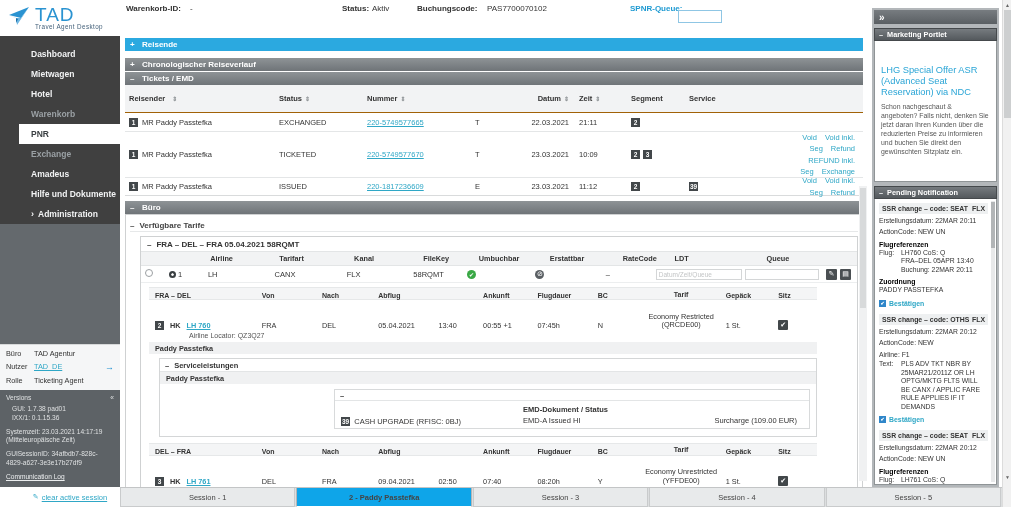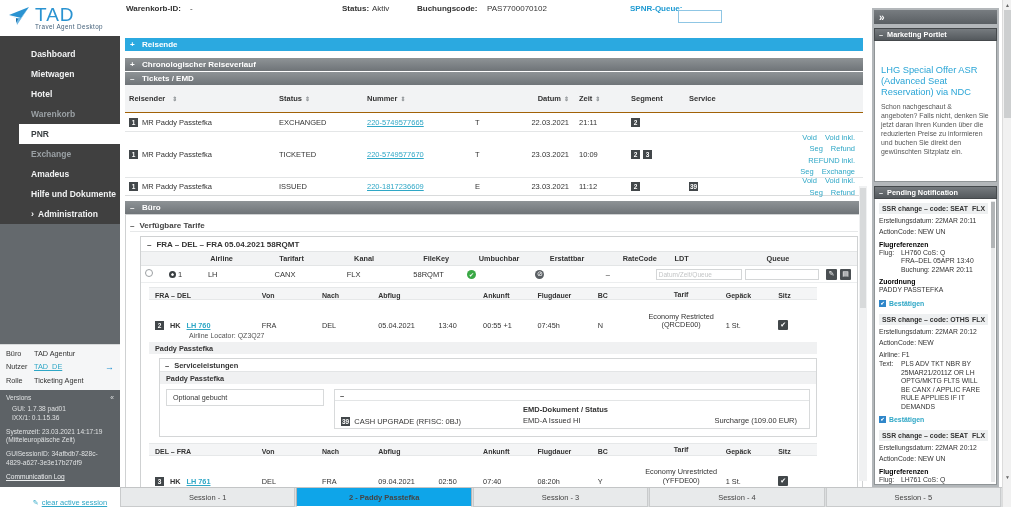--- a/index.html
+++ b/index.html
@@ -20,21 +20,21 @@
   .userinfo { background:#f5f6f7; border-top:1px solid #d7d9da; padding:4px 6px; font-size:7.3px; color:#333; }
   .ui-row { display:flex; margin-bottom:4px; align-items:center; }
   .ui-label { width:28px; font-weight:normal; }
   .ui-link { color:#2fa7c6; text-decoration:underline; }
   .ui-logout { margin-left:auto; color:#1e8fd0; font-weight:bold; font-size:9px; }
   .versions { background:#5d6266; color:#dfe1e2; font-size:6.6px; padding:4px 6px 5px; line-height:1.35; }
   .ver-head { display:flex; justify-content:space-between; margin-bottom:2px; }
   .ver-line { padding-left:6px; }
   .ver-block { margin-top:5px; }
   .ver-link { text-decoration:underline; display:inline-block; margin-top:5px; color:#eceeef; }
-  .clear-row { height:20px; background:#fff; display:flex; align-items:flex-end; justify-content:center; gap:3px; color:#2fa7c6; font-size:7.5px;padding-left:20px; }
+  .clear-row { height:20px; background:#fff; display:flex; align-items:center; justify-content:center; gap:3px; color:#2fa7c6; font-size:7.5px;padding-left:20px; }
   .clear-row .pencil { font-size:7px; }
   .clear-link { text-decoration:underline; }
 
   
   .topbar { position:absolute; left:120px; top:0; width:748px; height:36px; background:#fff; font-size:8px; color:#333; }
   .topbar span { position:absolute; top:4px; white-space:nowrap; }
   .tb-bold { font-weight:bold; }
   .tb-spnr { color:#1e9ad2; font-weight:bold; }
   .tb-input { position:absolute; left:558px; top:10px; width:44px; height:13px; border:1px solid #8fc6e4; font-size:8px; padding:0 2px; }
 
@@ -425,21 +425,20 @@
         </div>
 
         <div class="svc-box">
           <div class="svc-h">
             <span>–</span>
             <span>Serviceleistungen</span>
           </div>
           <div class="pax-bar" style="margin:0;">Paddy Passtefka</div>
           <div class="svc-body">
             <div class="svc-tabs">
-              <div class="svc-tab">Optional gebucht</div>
             </div>
             <div class="emd-box">
               <div class="emd-collapse">–</div>
               <div class="emd-head-row">
                 <span class="emd-name">.</span>
                 <span class="emd-status">EMD-Dokument / Status</span>
                 <span class="emd-price"></span>
               </div>
               <div class="emd-row">
                 <span class="emd-name">

